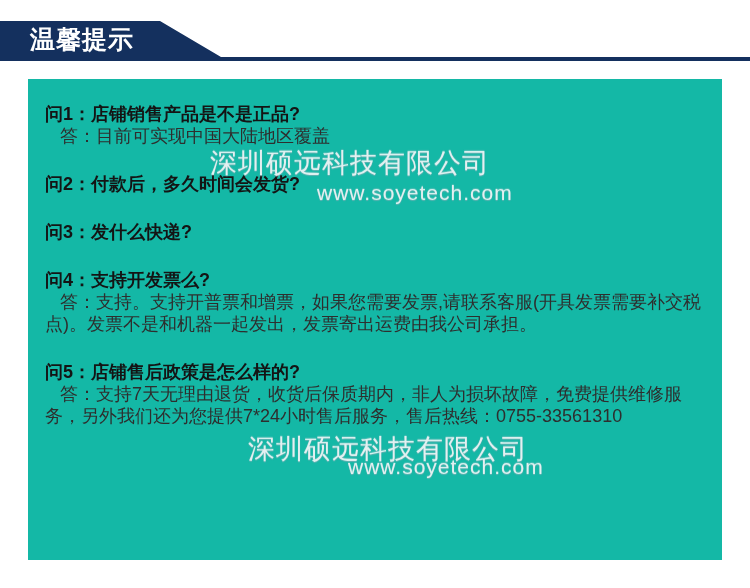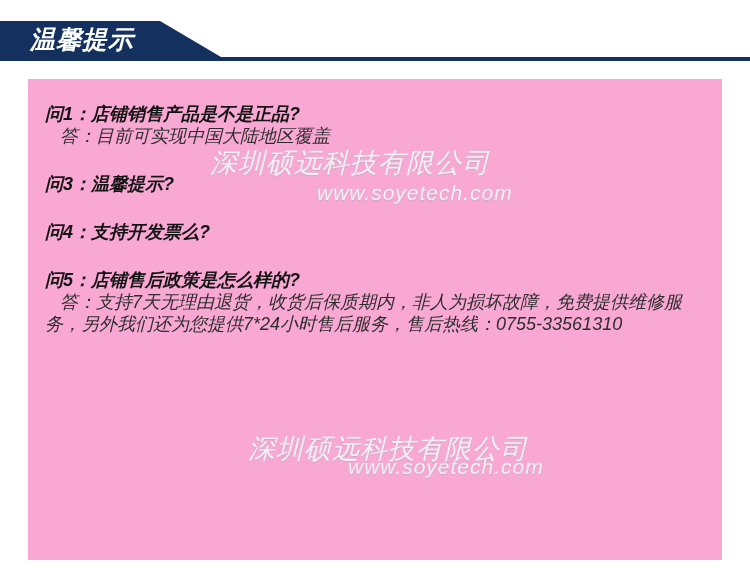--- a/index.html
+++ b/index.html
@@ -1,15 +1,15 @@
 <!DOCTYPE html>
 <html><head>
 <meta charset="utf-8">
 <style>
-  * { margin: 0; padding: 0; box-sizing: border-box; font-style: italic; }
+  * { margin: 0; padding: 0; box-sizing: border-box; }
   html, body { background: #ffffff; }
   .canvas {
     position: relative;
     width: 750px;
     height: 588px;
     background: #ffffff;
     overflow: hidden;
     font-family: "Liberation Sans", sans-serif;
   }
   
@@ -31,21 +31,21 @@
     letter-spacing: 1px;
     color: #ffffff;
   }
   
   .panel {
     position: absolute;
     left: 28px;
     top: 79px;
     width: 694px;
     height: 481px;
-    background: #f9a8d4;
+    background: #14b8a6;
     padding: 24px 17px 0 17px;
   }
   .faq-item {
     margin-bottom: 26px;
     font-size: 18px;
     line-height: 22px;
     color: #2e2e2e;
   }
   .faq-item:last-child { margin-bottom: 7px; }
   .faq-question {
@@ -80,28 +80,30 @@
 
   <div class="panel">
     <div>
 
         <div class="faq-item">
           <div class="faq-question">问1：店铺销售产品是不是正品?</div>
           <div class="faq-answer">答：目前可实现中国大陆地区覆盖</div>
         </div>
 
         <div class="faq-item">
+          <div class="faq-question">问2：付款后，多久时间会发货?</div>
         </div>
 
         <div class="faq-item">
-          <div class="faq-question">问3：温馨提示?</div>
+          <div class="faq-question">问3：发什么快递?</div>
         </div>
 
         <div class="faq-item">
           <div class="faq-question">问4：支持开发票么?</div>
+          <div class="faq-answer">答：支持。支持开普票和增票，如果您需要发票,请联系客服(开具发票需要补交税点)。发票不是和机器一起发出，发票寄出运费由我公司承担。</div>
         </div>
 
         <div class="faq-item">
           <div class="faq-question">问5：店铺售后政策是怎么样的?</div>
           <div class="faq-answer">答：支持7天无理由退货，收货后保质期内，非人为损坏故障，免费提供维修服务，另外我们还为您提供7*24小时售后服务，售后热线：0755-33561310</div>
         </div>
       </div>
   </div>
 
   <div class="watermark wm1-company">深圳硕远科技有限公司</div>

